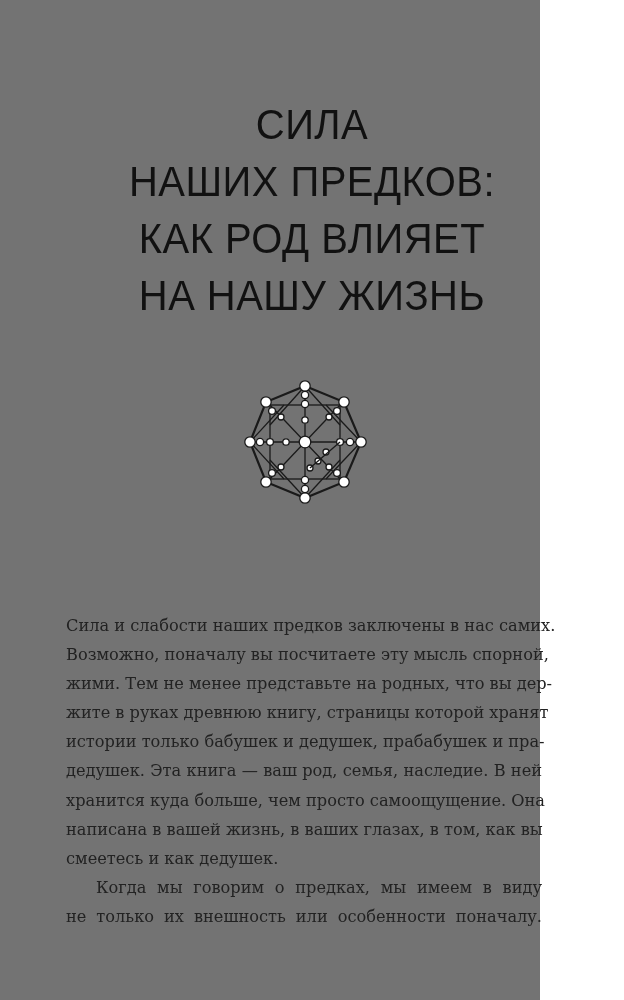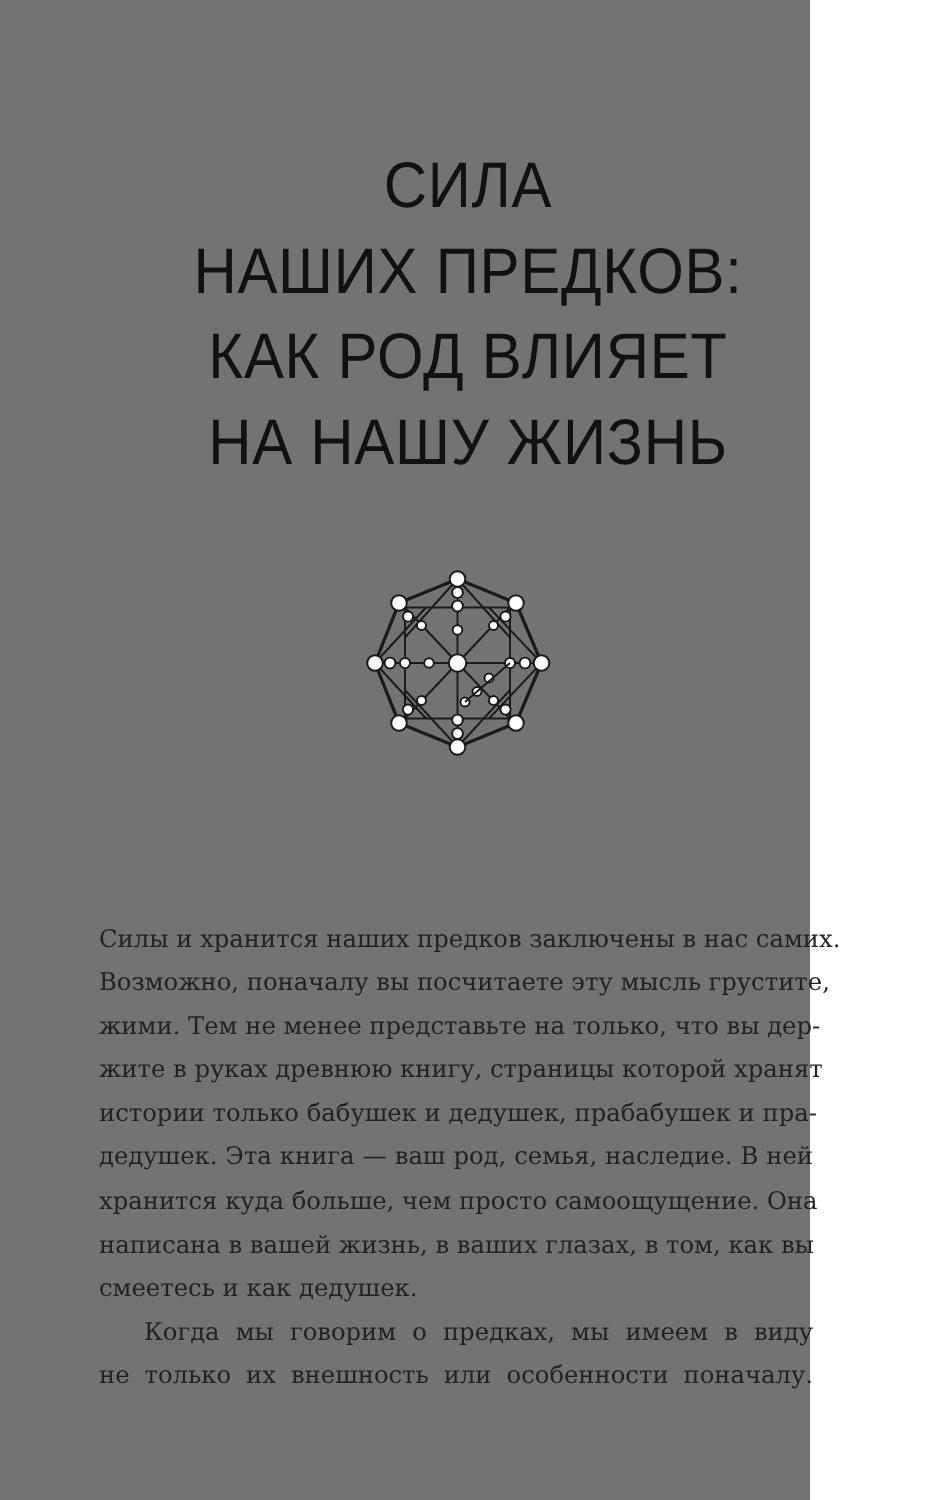--- a/index.html
+++ b/index.html
@@ -144,23 +144,23 @@
 
       <circle cx="82" cy="72" r="3.0"></circle>
       <circle cx="74" cy="81" r="3.0"></circle>
       <circle cx="66" cy="88" r="3.0"></circle>
       <line x1="96" y1="62" x2="66" y2="88" fill="none"></line>
     </svg>
   </div>
 
   <div class="body-text">
     <p>
-      <span class="line">Силы и хранится наших предков заключены в нас самих.</span>
-      <span class="line">Возможно, поначалу вы посчитаете эту мысль грустите,</span>
-      <span class="line">жими. Тем не менее представьте на только, что вы дер-</span>
+      <span class="line">Сила и слабости наших предков заключены в нас самих.</span>
+      <span class="line">Возможно, поначалу вы посчитаете эту мысль спорной,</span>
+      <span class="line">жими. Тем не менее представьте на родных, что вы дер-</span>
       <span class="line">жите в руках древнюю книгу, страницы которой хранят</span>
       <span class="line">истории только бабушек и дедушек, прабабушек и пра-</span>
       <span class="line">дедушек. Эта книга — ваш род, семья, наследие. В ней</span>
       <span class="line">хранится куда больше, чем просто самоощущение. Она</span>
       <span class="line">написана в вашей жизнь, в ваших глазах, в том, как вы</span>
       <span class="line last">смеетесь и как дедушек.</span>
     </p>
     <p>
       <span class="line indent">Когда мы говорим о предках, мы имеем в виду</span>
       <span class="line">не только их внешность или особенности поначалу.</span>

